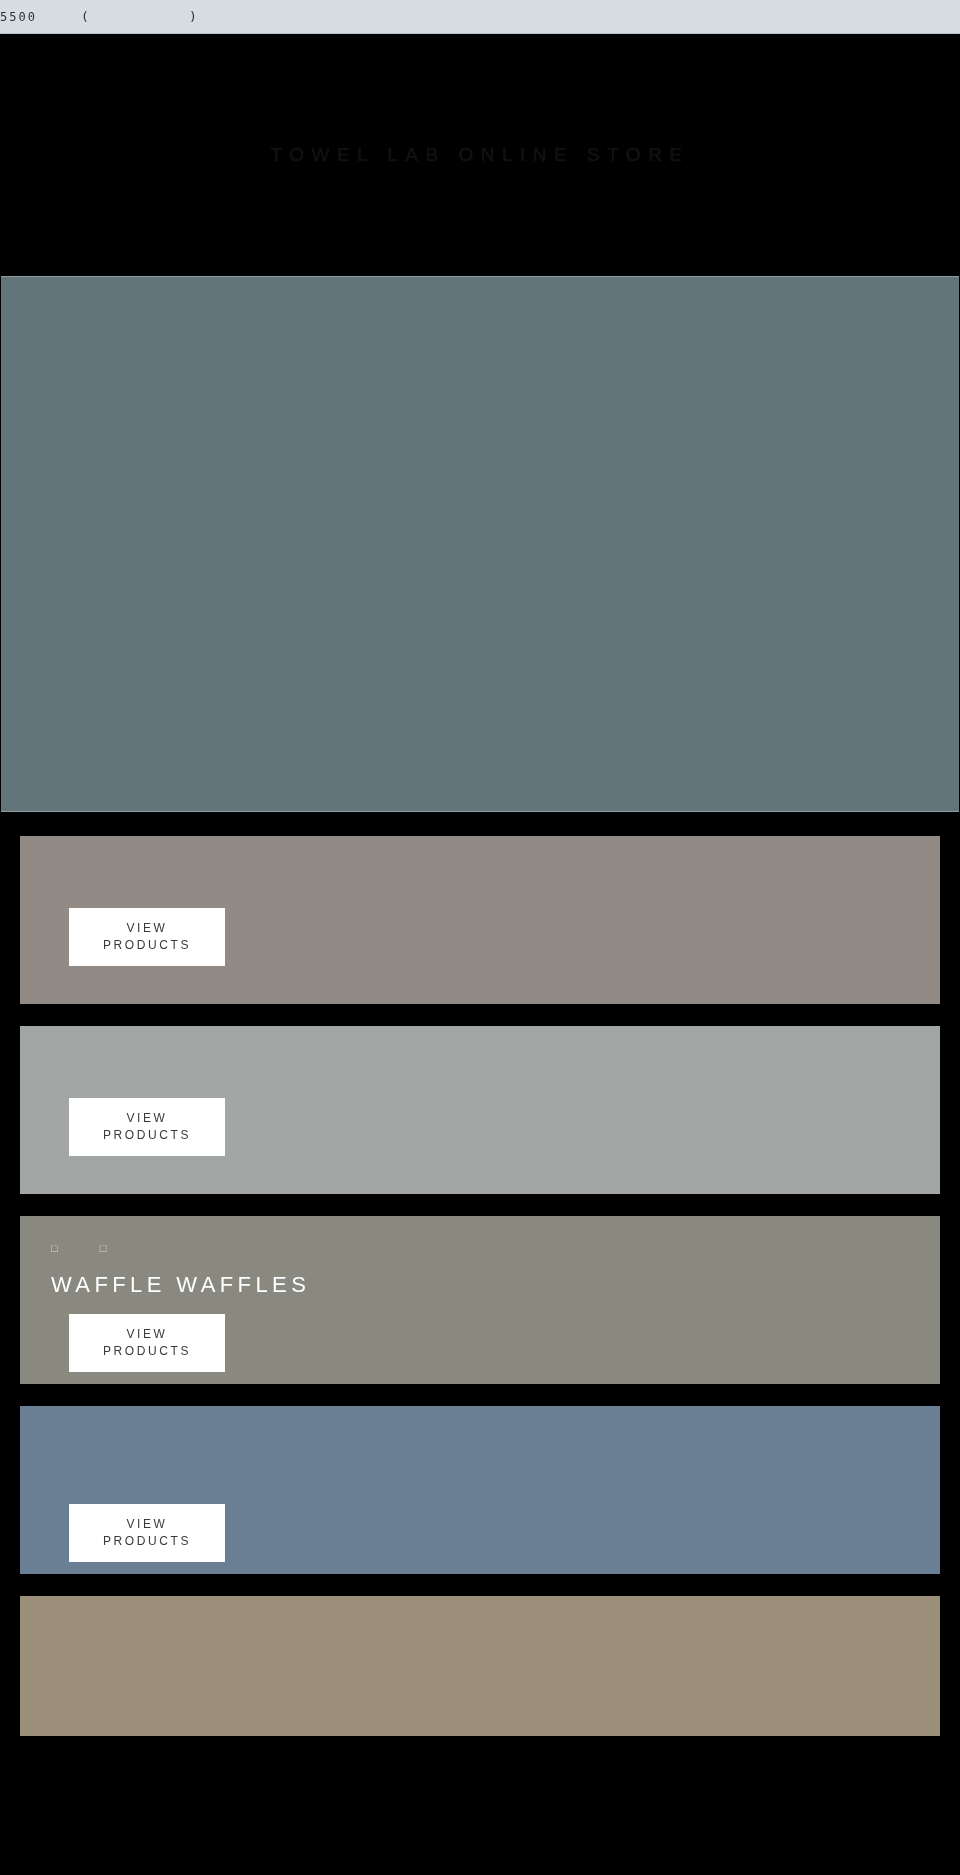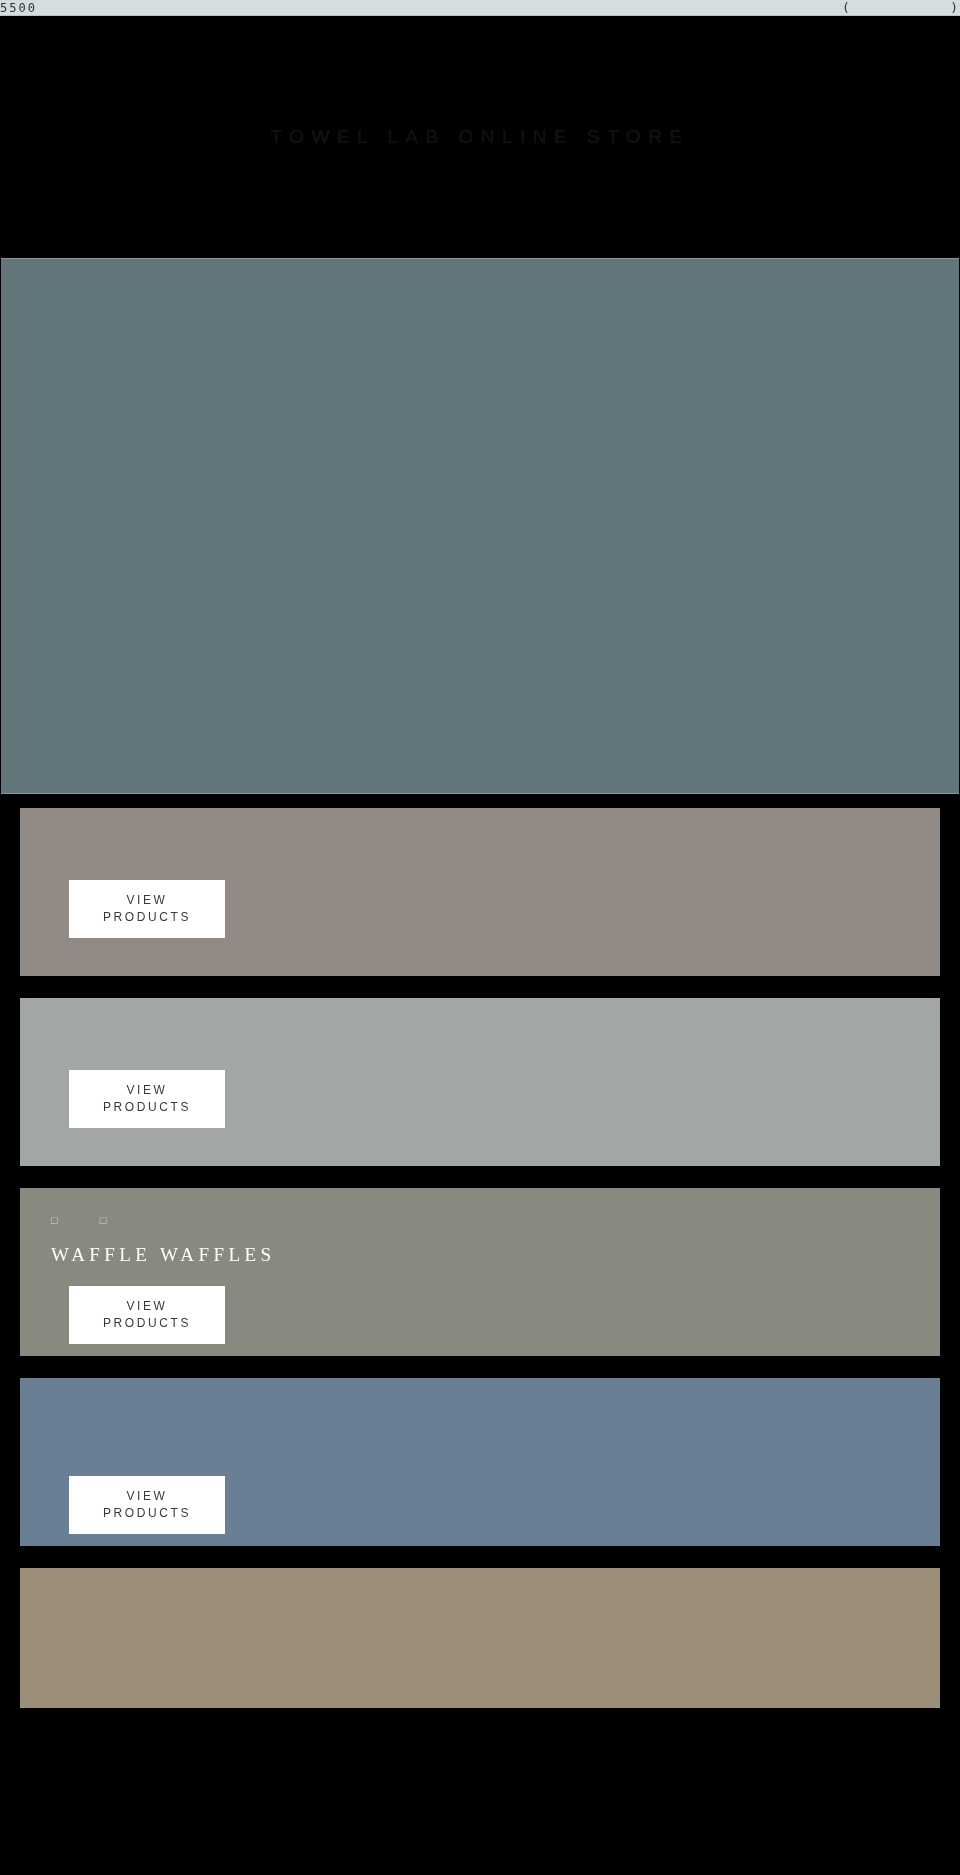--- a/index.html
+++ b/index.html
@@ -11,27 +11,27 @@
   body {
     width: 960px;
     height: 1875px;
     overflow: hidden;
     font-family: "Liberation Sans", sans-serif;
     -webkit-font-smoothing: antialiased;
   }
 
   
   .promo-bar {
-    height: 16px;
+    height: 34px;
     background: #d6dde0;
     border-bottom: 1px solid #b9c2c6;
     box-sizing: border-box;
     display: flex;
     align-items: center;
-    justify-content: space-between;
+    justify-content: flex-start;
     gap: 44px;
   }
   .promo-text {
     font-family: "DejaVu Sans Mono", monospace;
     font-size: 12px;
     letter-spacing: 2px;
     color: #2d3436;
     white-space: pre;
   }
   .promo-paren {
@@ -69,21 +69,21 @@
     border: 1px solid #8d9a9d;
     border-left: none;
     border-right: none;
     box-sizing: border-box;
     margin: 0 1px;
   }
 
   
   .cards {
     background: #000000;
-    padding: 14px 0 0 0;
+    padding: 24px 0 0 0;
   }
   .card {
     position: relative;
     margin: 0 20px 22px 20px;
     height: 168px;
     box-sizing: border-box;
     padding: 26px 0 0 30px;
     overflow: hidden;
   }
   .card-eyebrow {
@@ -93,28 +93,27 @@
     margin: 0 0 0 1px;
     height: 14px;
     white-space: pre;
   }
   .card-eyebrow.glyphs {
     font-size: 11px;
     letter-spacing: 12px;
     color: #d9dcd8;
   }
   .card-heading {
-    font-size: 19px;
+    font-size: 22px;
     letter-spacing: 4.4px;
     color: #ffffff;
     font-weight: 400;
     margin: 16px 0 0 1px;
     white-space: nowrap;
     height: 24px;
-    font-family: Liberation Serif, serif;
   }
   .card-spacer {
     height: 24px;
   }
   .view-btn {
     position: absolute;
     left: 49px;
     width: 156px;
     height: 58px;
     background: #ffffff;

